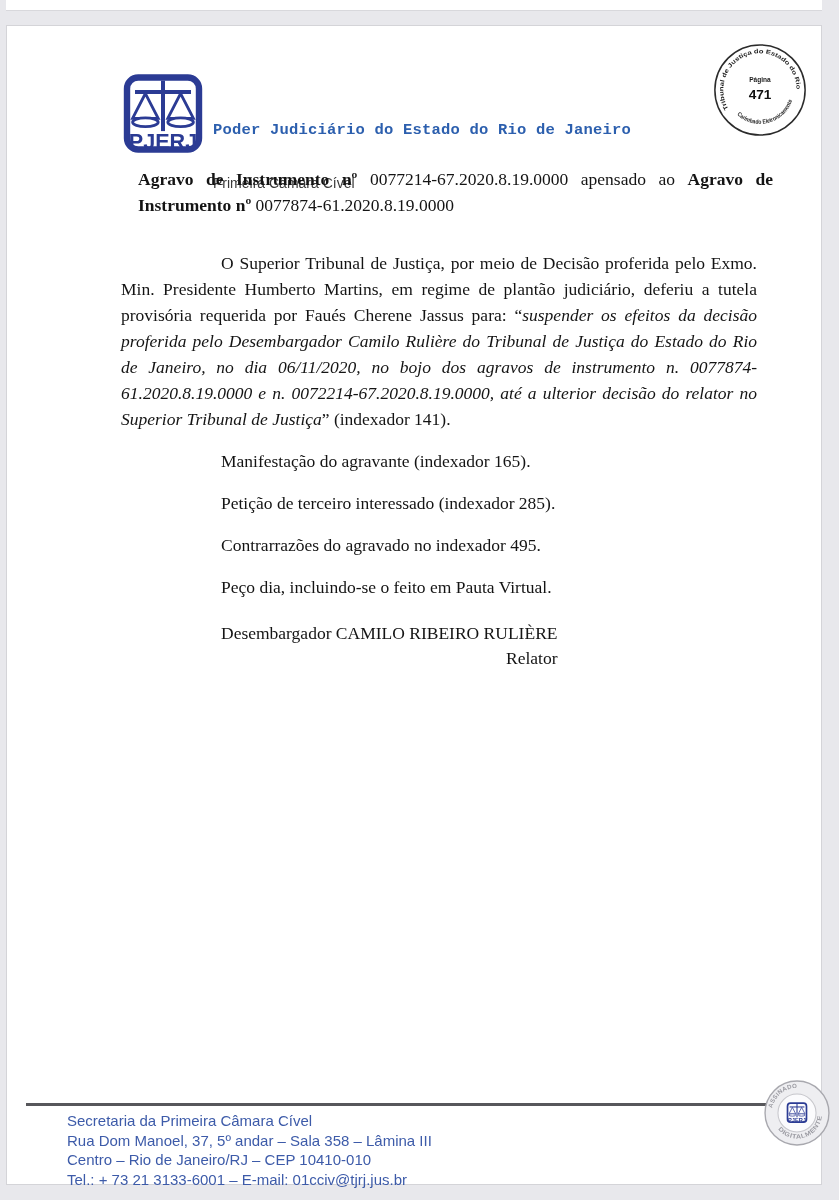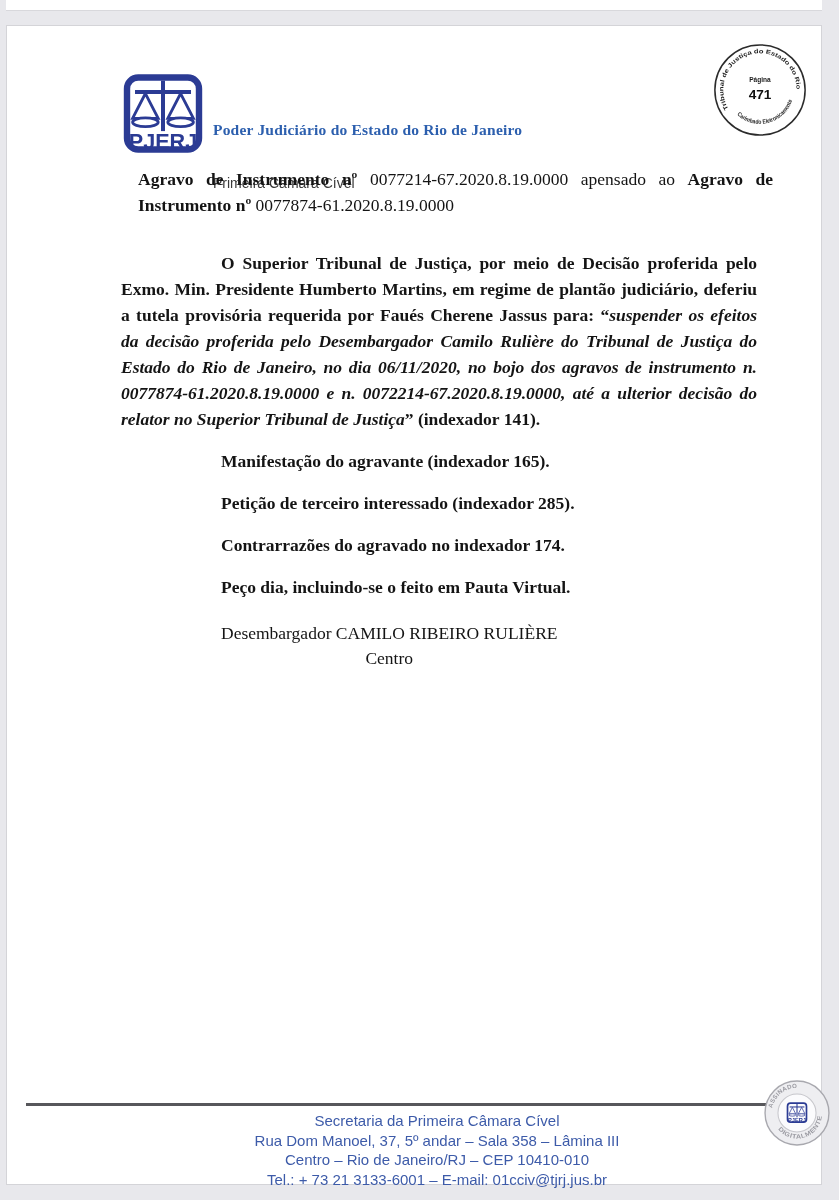--- a/index.html
+++ b/index.html
@@ -19,21 +19,21 @@
     background:#ffffff;border:1px solid #d4d4d8;box-sizing:border-box;
     overflow:visible;
   }
   
   .logo{position:absolute;left:116px;top:47px;width:80px;height:81px;}
   .logo svg{width:100%;height:100%;}
   .logo-use{stroke:#2b3b94;fill:none;}
   .logo-text{fill:#2b3b94;font-family:"Liberation Sans",sans-serif;font-weight:bold;}
   .header-text{position:absolute;left:206px;top:95px;display:flex;flex-direction:column;}
   .header-title{
-    font-family:Liberation Serif, serif;font-weight:bold;
+    font-family:Liberation Mono, monospace;font-weight:bold;
     font-size:15.5px;color:#2c5fae;line-height:18px;letter-spacing:.2px;
   }
   .header-subtitle{
     font-family:"Liberation Sans",sans-serif;font-weight:normal;
     font-size:14px;color:#3a3a3a;line-height:17px;margin-top:36px;
   }
   
   .stamp{position:absolute;left:706px;top:17px;width:94px;height:94px;}
   .stamp svg{width:100%;height:100%;}
   .stamp-arc{font-family:"Liberation Sans",sans-serif;font-size:6.4px;font-weight:bold;fill:#1f1f1f;}
@@ -41,33 +41,33 @@
   .stamp-number{font-family:"Liberation Sans",sans-serif;font-size:14.5px;font-weight:bold;fill:#111;}
   
   .content{
     position:absolute;left:114px;top:140px;width:652px;
     font-size:17.5px;line-height:26px;color:#141414;
   }
   .subject{
     margin:0 0 32px 17px;font-size:17.5px;font-weight:normal;
     text-align:justify;line-height:26px;
   }
-  .content p{margin:0 16px 16px 0;text-indent:100px;text-align:justify;font-weight:bold;}
+  .content p{margin:0 16px 16px 0;text-indent:100px;text-align:justify;}
   .content p.date{text-indent:120px;margin-top:5px;}
   .b{font-weight:bold;}
   .i{font-style:italic;}
   .signature{
-    margin:5px 16px 0 100px;display:inline-block;text-align:center;line-height:25px;
+    margin:5px 16px 0 100px;display:inline-block;text-align:right;line-height:25px;
   }
   
   .footer-divider{
     position:absolute;left:19px;top:1077px;width:745px;height:3px;background:#57575b;
   }
   .footer{
-    position:absolute;left:60px;top:1085px;width:740px;text-align:center;
+    position:absolute;left:60px;top:1085px;width:740px;
     font-family:"Liberation Sans",sans-serif;font-size:15px;line-height:19.5px;
     color:#3d5ba9;
   }
   
   .seal{position:absolute;left:756px;top:1053px;width:68px;height:68px;}
   .seal svg{width:100%;height:100%;}
   .seal-arc{font-family:"Liberation Sans",sans-serif;font-size:9px;font-weight:bold;
     fill:#9a9aa1;letter-spacing:.5px;}
   .seal-logo-use{stroke:#2b3b94;fill:none;}
   .seal-logo-text{fill:#2b3b94;font-family:"Liberation Sans",sans-serif;font-weight:bold;}
@@ -121,27 +121,27 @@
     </svg>
   </div>
 
   <div class="content">
     <h1 class="subject"><span class="b">Agravo de Instrumento nº </span><span>0077214-67.2020.8.19.0000 apensado ao </span><span class="b">Agravo de Instrumento nº </span><span>0077874-61.2020.8.19.0000</span></h1>
 
     <div>
         <p><span>O Superior Tribunal de Justiça, por meio de Decisão proferida pelo Exmo. Min. Presidente Humberto Martins, em regime de plantão judiciário, deferiu a tutela provisória requerida por Faués Cherene Jassus para: “</span><span class="i">suspender os efeitos da decisão proferida pelo Desembargador Camilo Rulière do Tribunal de Justiça do Estado do Rio de Janeiro, no dia 06/11/2020, no bojo dos agravos de instrumento n. 0077874-61.2020.8.19.0000 e n. 0072214-67.2020.8.19.0000, até a ulterior decisão do relator no Superior Tribunal de Justiça</span><span>” (indexador 141).</span></p>
         <p><span>Manifestação do agravante (indexador 165).</span></p>
         <p><span>Petição de terceiro interessado (indexador 285).</span></p>
-        <p><span>Contrarrazões do agravado no indexador 174.</span></p>
+        <p><span>Contrarrazões do agravado no indexador 495.</span></p>
         <p><span>Peço dia, incluindo-se o feito em Pauta Virtual.</span></p>
       </div>
 
     <div class="signature">
       <div>Desembargador CAMILO RIBEIRO RULIÈRE</div>
-      <div>Centro</div>
+      <div>Relator</div>
     </div>
   </div>
 
   <div class="footer-divider"></div>
   <div class="footer">
     <div>Secretaria da Primeira Câmara Cível</div>
     <div>Rua Dom Manoel, 37, 5º andar – Sala 358 – Lâmina III</div>
     <div>Centro – Rio de Janeiro/RJ – CEP 10410-010</div>
     <div>Tel.: + 73 21 3133-6001 – E-mail: 01cciv@tjrj.jus.br</div>
   </div>

